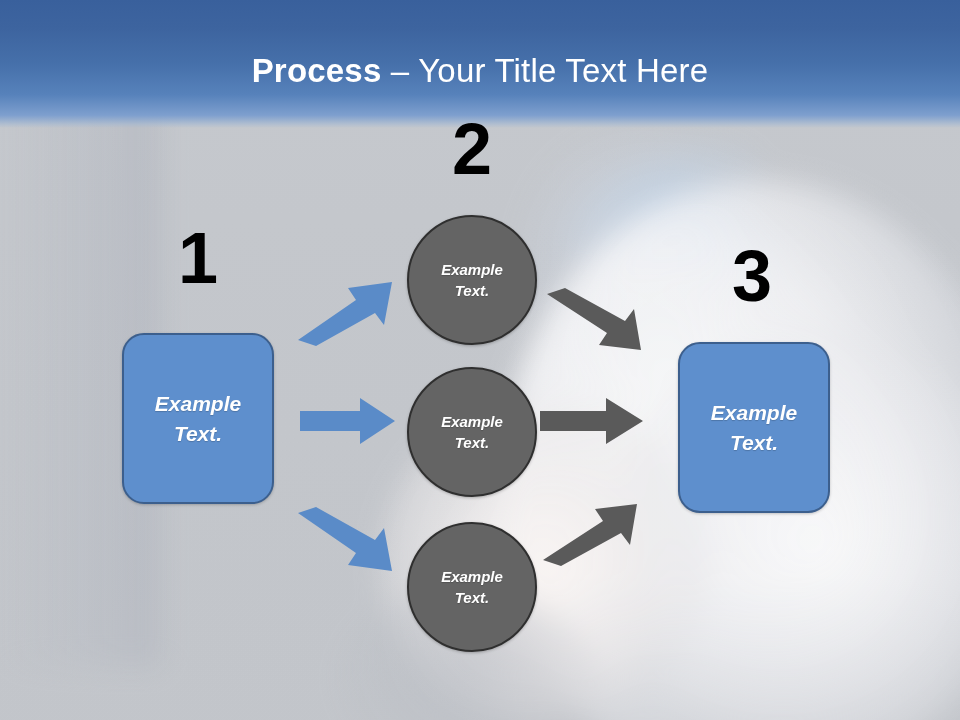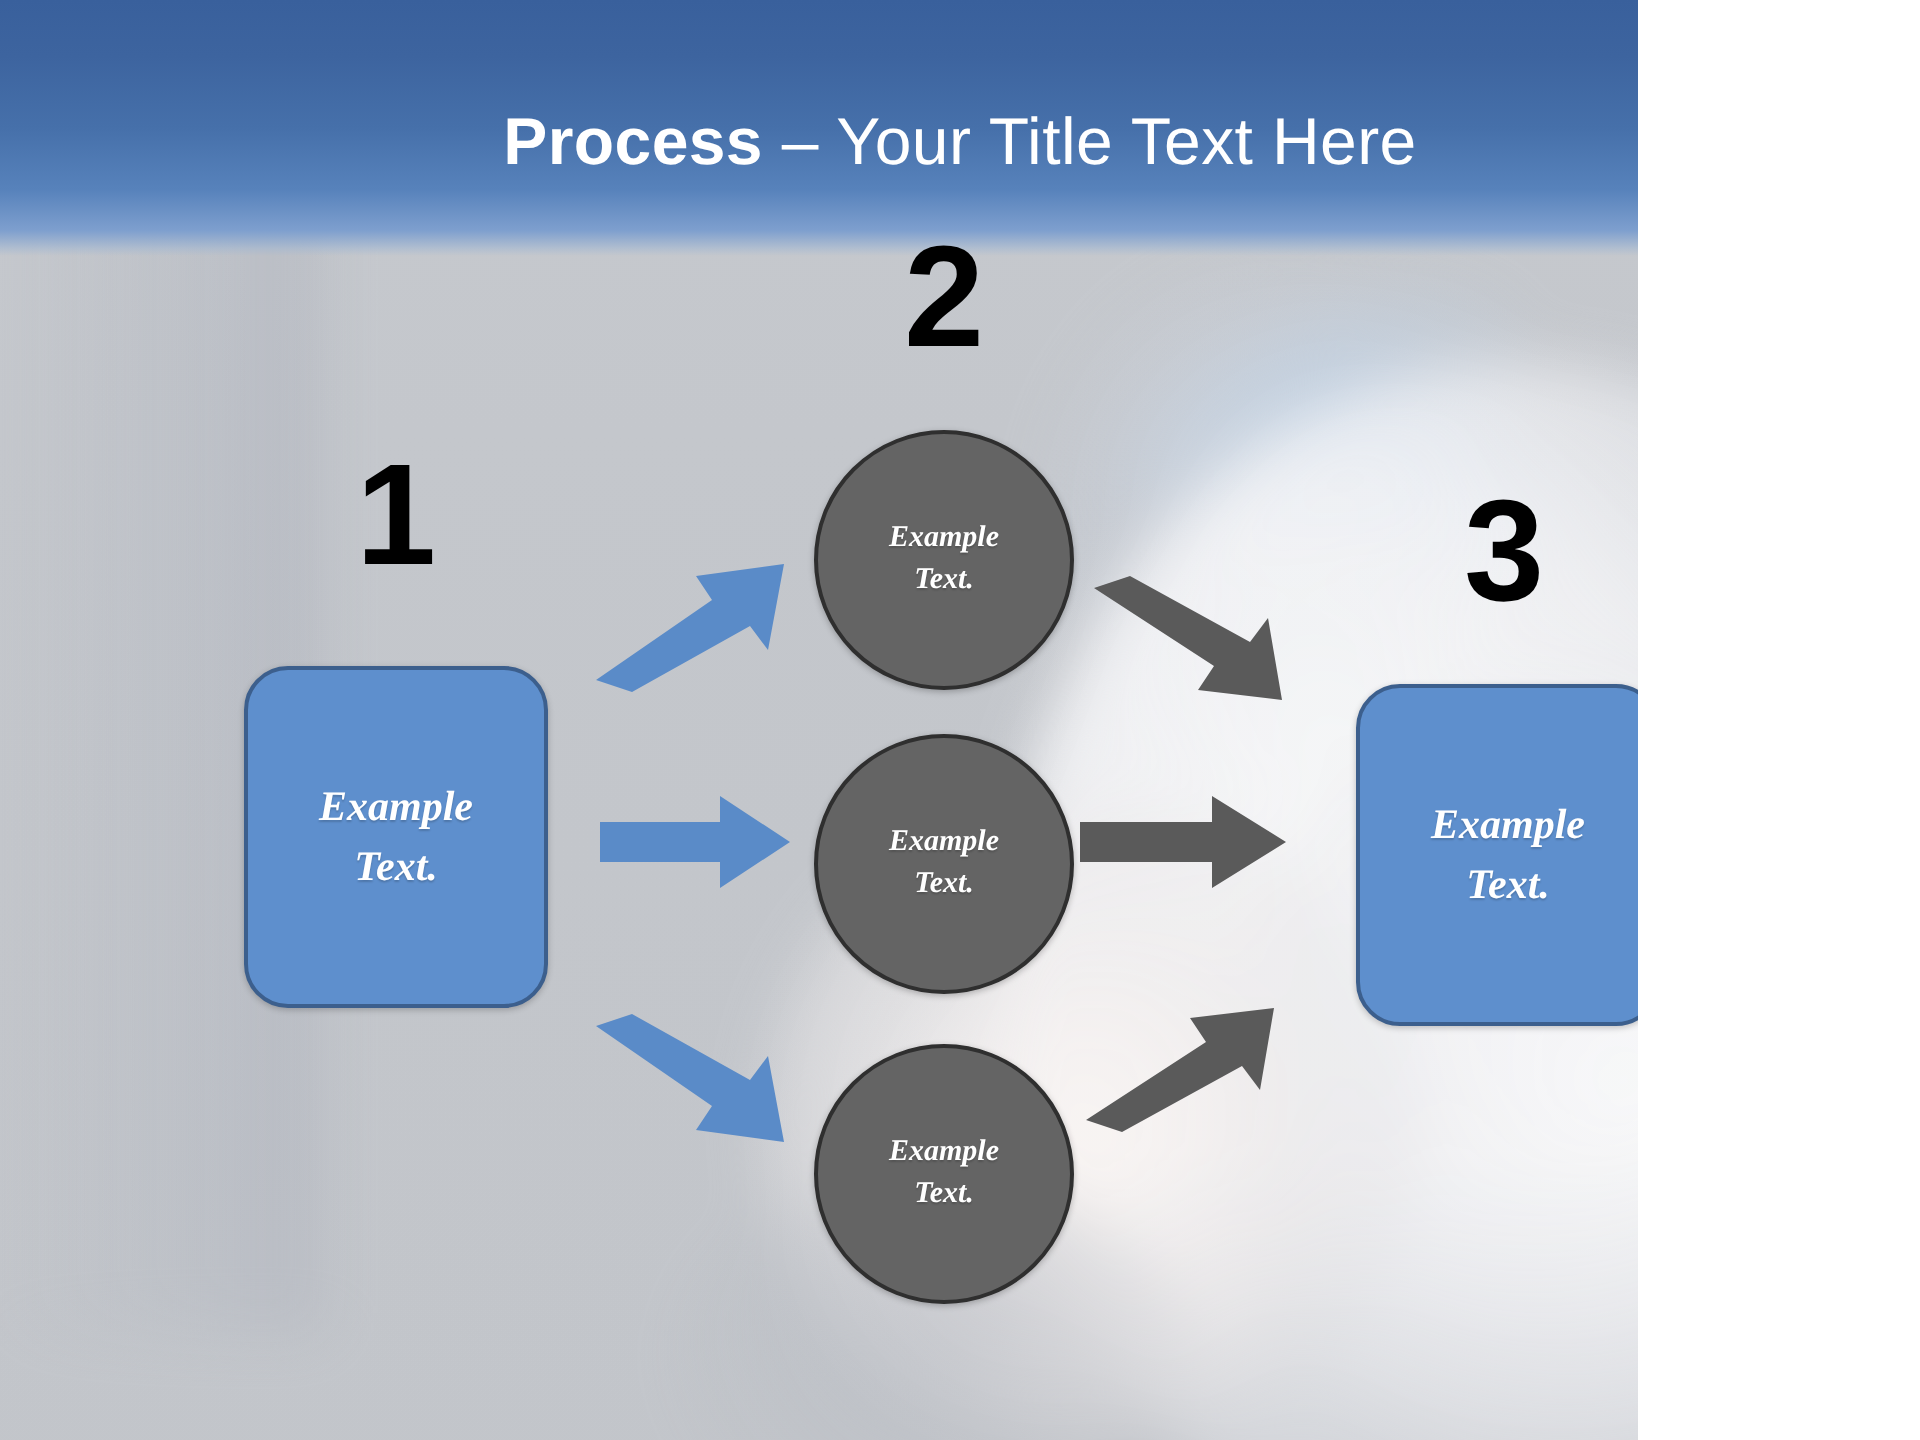--- a/index.html
+++ b/index.html
@@ -2,21 +2,21 @@
 <html><head>
 <meta charset="utf-8">
 <style>
   html, body {
     margin: 0;
     padding: 0;
     background: #ffffff;
   }
   #slide {
     position: relative;
-    width: 819px;
+    width: 960px;
     height: 720px;
     overflow: hidden;
     font-family: "Liberation Sans", sans-serif;
     background: #a21caf;
   }
 
   
   .bg-base {
     position: absolute;
     inset: 0;
@@ -202,21 +202,20 @@
     box-shadow: 0 1px 3px rgba(0,0,0,0.22);
   }
   .box .label,
   .circle .label {
     color: #ffffff;
     font-weight: bold;
     font-style: italic;
     text-align: center;
     line-height: 1.42;
     text-shadow: 0 1px 1px rgba(0,0,0,0.18);
-    font-family: Liberation Serif, serif;
   }
   #box-start {
     left: 122px; top: 333px;
     width: 152px; height: 171px;
   }
   #box-start .label { font-size: 21px; }
   #box-end {
     left: 678px; top: 342px;
     width: 152px; height: 171px;
   }

